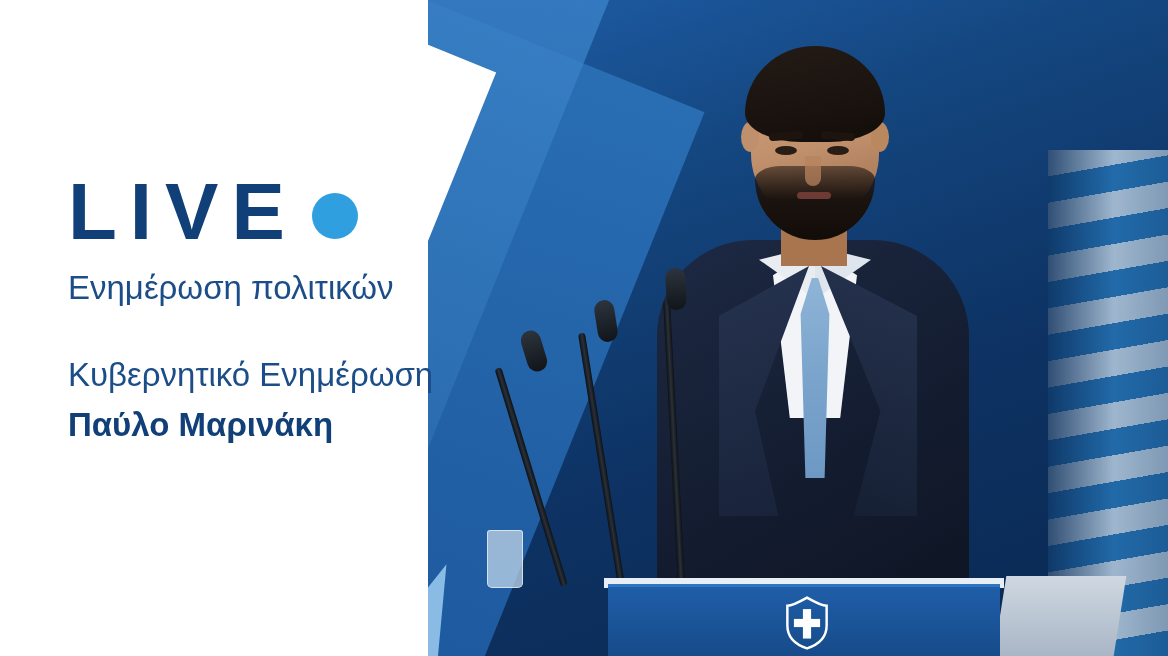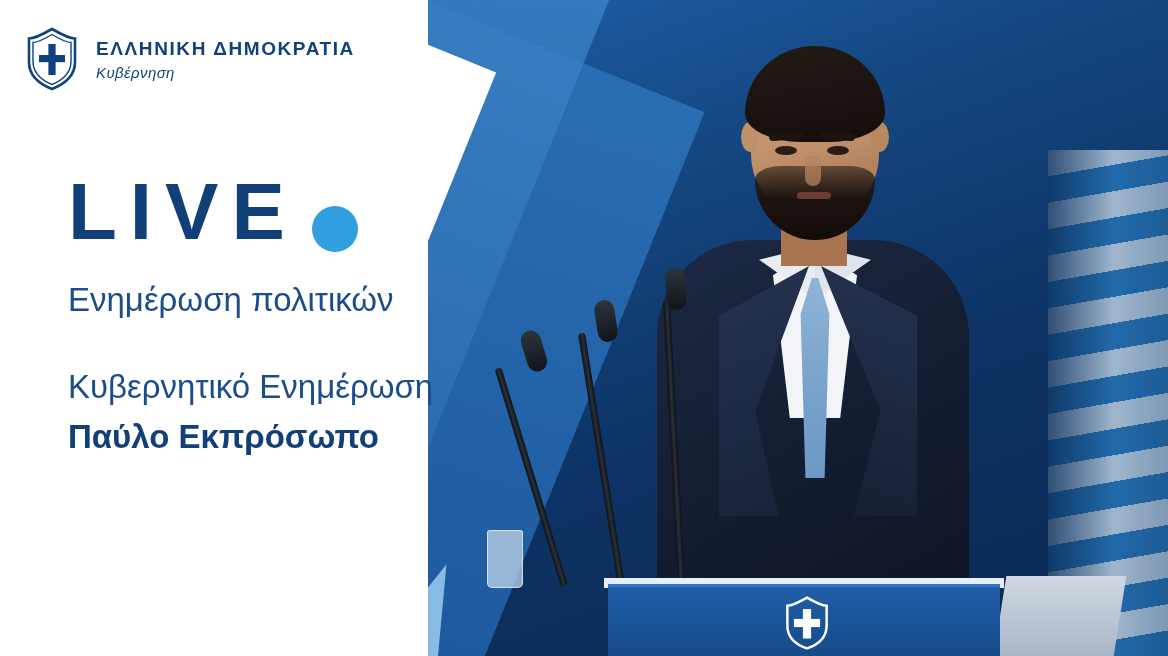--- a/index.html
+++ b/index.html
@@ -300,42 +300,42 @@
     color: #10427c;
     font-style: italic;
     letter-spacing: .4px;
   }
 
   .live-row {
     position: absolute;
     left: 68px;
     top: 172px;
     display: flex;
-    align-items: flex-end;
+    align-items: center;
   }
   .live-word {
     font-size: 80px;
     line-height: 1;
     font-weight: 700;
     letter-spacing: 13px;
     color: #113f78;
   }
   .live-dot {
     width: 46px;
     height: 46px;
     border-radius: 50%;
     background: #2f9fe0;
     margin-left: 14px;
     margin-top: 8px;
   }
 
   .headline {
     position: absolute;
     left: 68px;
-    top: 278px;
+    top: 266px;
     width: 470px;
     font-size: 33px;
     line-height: 1.32;
     color: #1b4d88;
     font-weight: 400;
   }
   .headline .name {
     display: block;
     margin-top: 6px;
     font-weight: 700;
@@ -405,41 +405,27 @@
     </div>
 
     <div class="white-wedge"></div>
 
     <div class="accent-tri"></div>
     <div class="accent-tri-2"></div>
   </div>
 
   <div class="left-panel">
 
-    <div class="gov-header">
-      <div class="gov-emblem">
-        <svg viewBox="0 0 60 66" width="60" height="66" aria-hidden="true">
-          <path d="M30 3 C17 10.5 9 12.5 7 12.5 L7 36 C7 51 18.5 58.5 30 63 C41.5 58.5 53 51 53 36 L53 12.5 C51 12.5 43 10.5 30 3 Z" fill="none" stroke="#10427c" stroke-width="2.6"></path>
-          <path d="M30 8.5 C19 15 12.5 16.5 11 16.5 L11 35.5 C11 48 20.5 54.5 30 58.5 C39.5 54.5 49 48 49 35.5 L49 16.5 C47.5 16.5 41 15 30 8.5 Z" fill="none" stroke="#10427c" stroke-width="1.4"></path>
-          <rect x="26.4" y="18" width="7.2" height="31" fill="#10427c"></rect>
-          <rect x="17" y="29" width="26" height="7.2" fill="#10427c"></rect>
-        </svg>
-      </div>
-      <div class="gov-text">
-        <div class="gov-title">ΕΛΛΗΝΙΚΗ ΔΗΜΟΚΡΑΤΙΑ</div>
-        <div class="gov-sub">Κυβέρνηση</div>
-      </div>
-    </div>
 
     <div class="live-row">
       <div class="live-word">LIVE</div>
       <div class="live-dot"></div>
     </div>
 
     <div class="headline">
       <span>Ενημέρωση πολιτικών</span><br>
       <br>
       <span>Κυβερνητικό Ενημέρωση</span>
-      <span class="name">Παύλο Εκπρόσωπο</span>
+      <span class="name">Παύλο Μαρινάκη</span>
     </div>
 
   </div>
 </div>
 
 </body></html>

